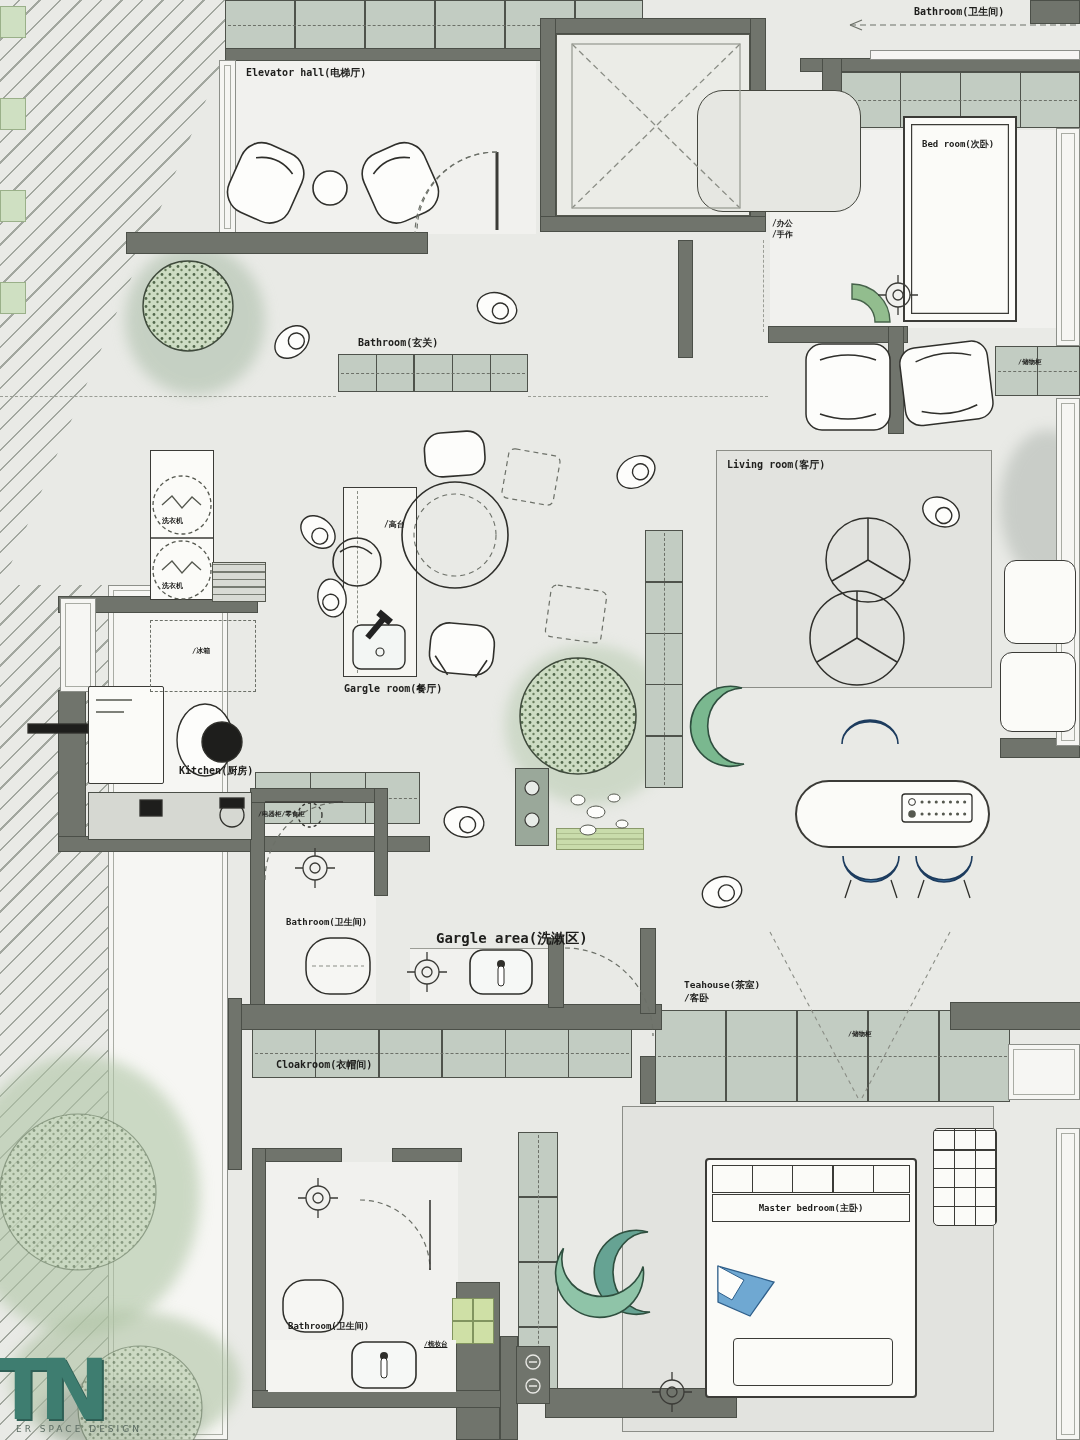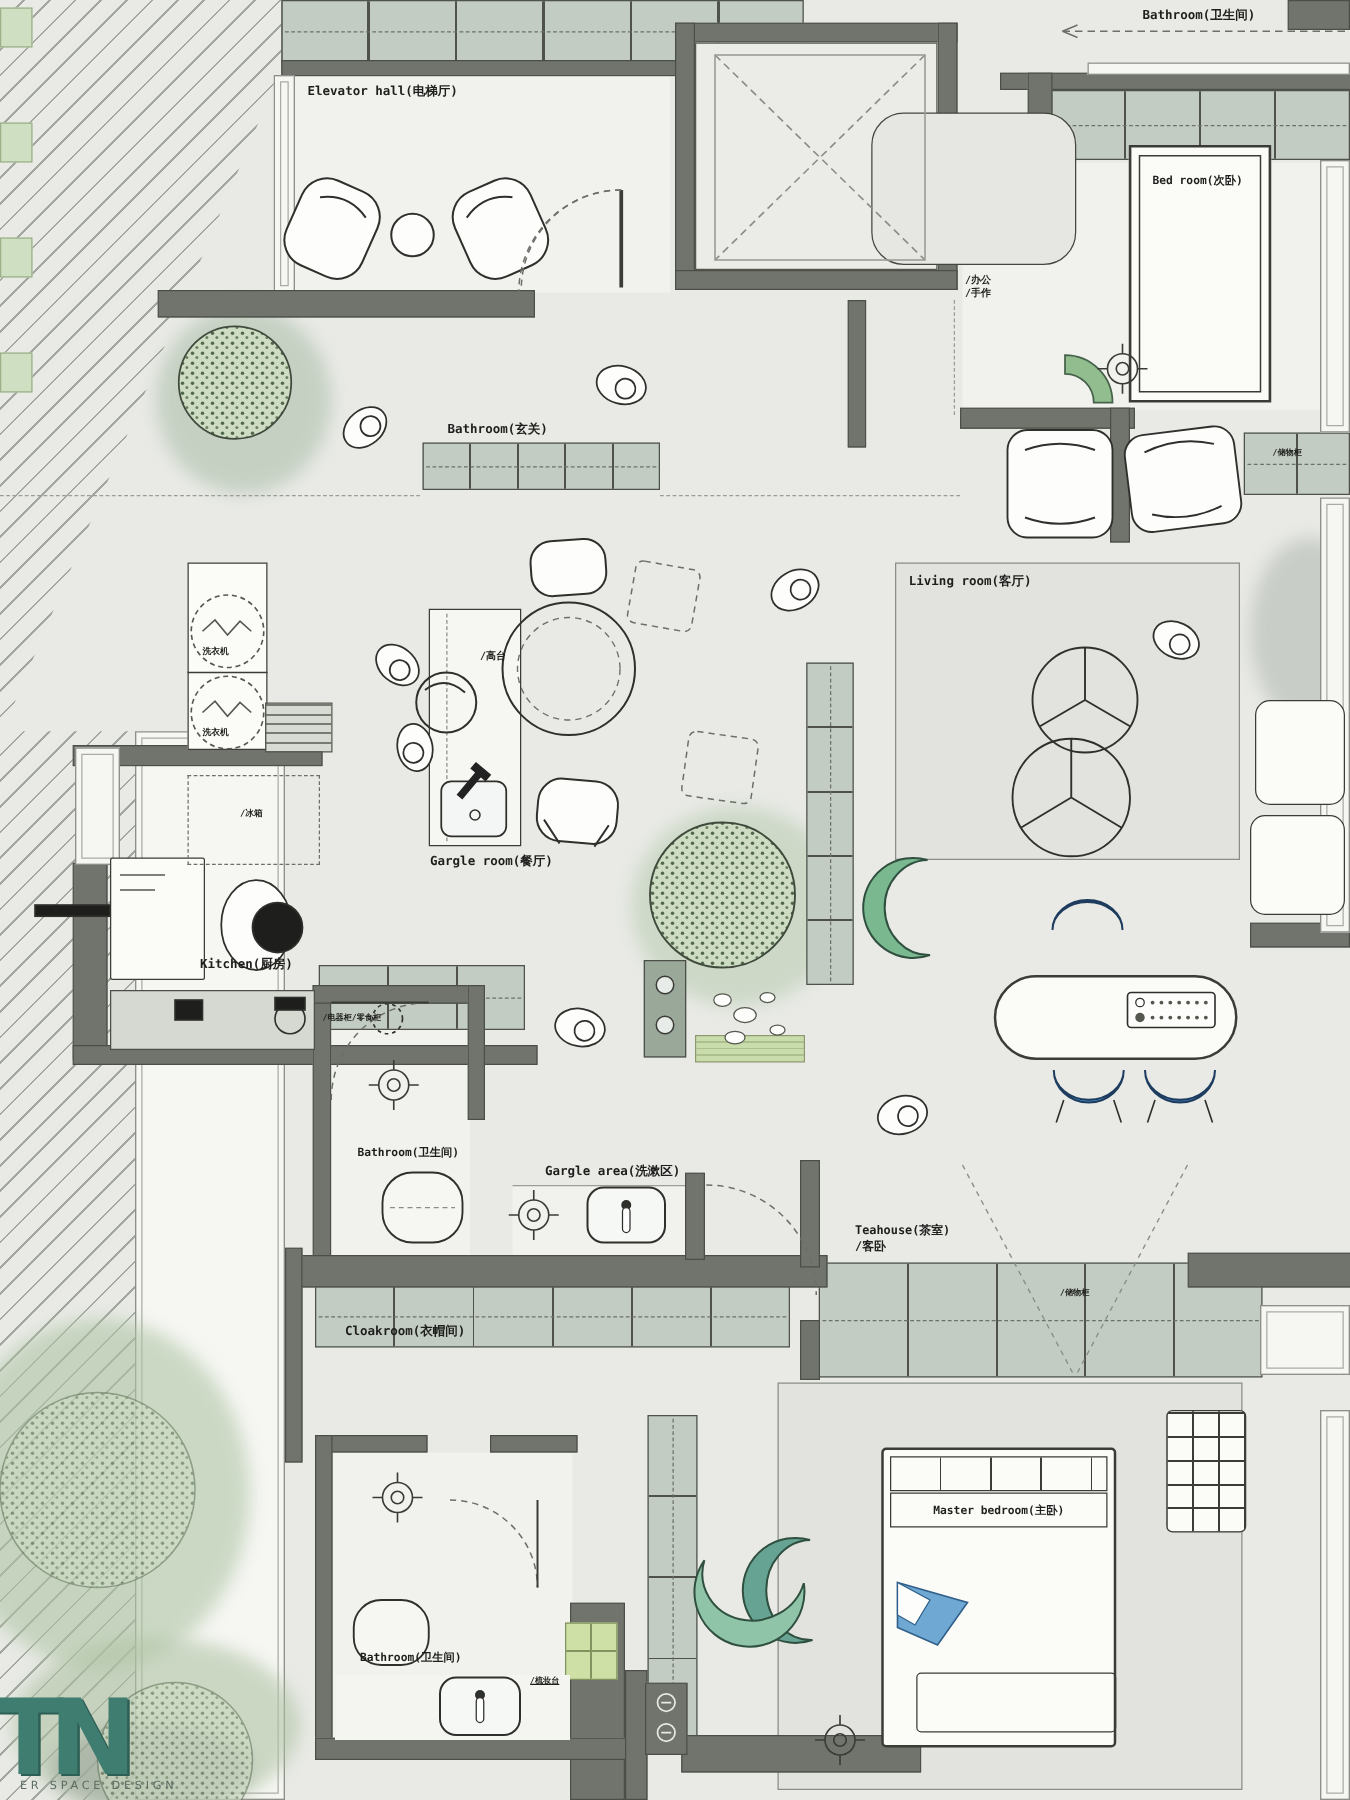--- a/index.html
+++ b/index.html
@@ -144,21 +144,21 @@
   <div class="kcounter" style="left:88px;top:792px;width:164px;height:48px;"></div>
   <div class="whitebox" style="left:88px;top:686px;width:76px;height:98px;border-radius:2px;"></div>
 
   <div class="whitebox" style="left:150px;top:450px;width:64px;height:150px;border-radius:0;"></div>
   <div class="abs" style="left:212px;top:562px;width:52px;height:38px;background:repeating-linear-gradient(0deg,#d8dad4 0 6px,#777b72 6px 7.5px);border:1px solid #55584f;"></div>
 
   <div class="abs" style="left:150px;top:620px;width:104px;height:70px;border:1.3px dashed #6c7068;"></div>
 
   <div class="bed2" style="left:903px;top:116px;width:114px;height:206px;"></div>
 
-  <div class="bedm" style="left:705px;top:1158px;width:188px;height:240px;">
+  <div class="bedm" style="left:705px;top:1158px;width:212px;height:240px;">
     <div class="pillows"></div>
     <div class="headrow">
       <span class="label" style="position:static;font-size:9px;">Master bedroom(主卧)</span>
     </div>
     <div class="bench"></div>
   </div>
 
   <div class="grid-pouf" style="left:933px;top:1128px;width:64px;height:98px;"></div>
 
   <div class="whitebox" style="left:1004px;top:560px;width:72px;height:84px;border-radius:12px;"></div>
@@ -441,24 +441,24 @@
     <div>/办公</div>
     <div>/手作</div>
   </div>
   <div class="label" style="left:358px;top:336px;">Bathroom(玄关)</div>
   <div class="label" style="left:727px;top:458px;">Living room(客厅)</div>
   <div class="label s8" style="left:384px;top:491px;">/高台</div>
   <div class="label" style="left:344px;top:682px;">Gargle room(餐厅)</div>
   <div class="label s7" style="left:162px;top:516px;">洗衣机</div>
   <div class="label s7" style="left:162px;top:581px;">洗衣机</div>
   <div class="label s7" style="left:192px;top:646px;">/冰箱</div>
-  <div class="label" style="left:160px;top:764px;">Kitchen(厨房)</div>
+  <div class="label" style="left:179px;top:764px;">Kitchen(厨房)</div>
   <div class="label s6" style="left:258px;top:810px;">/电器柜/零食柜</div>
   <div class="label" style="left:286px;top:916px;font-size:9px;">Bathroom(卫生间)</div>
-  <div class="label" style="left:436px;top:930px;font-size:10px;">Gargle area(洗漱区)</div>
+  <div class="label" style="left:436px;top:930px;font-size:14px;">Gargle area(洗漱区)</div>
   <div class="label" style="left:684px;top:978px;line-height:13px;font-size:9.5px;">
     <div>Teahouse(茶室)</div>
     <div>/客卧</div>
   </div>
   <div class="label s6" style="left:848px;top:1030px;">/储物柜</div>
   <div class="label s6" style="left:1018px;top:358px;">/储物柜</div>
   <div class="label" style="left:276px;top:1058px;">Cloakroom(衣帽间)</div>
   <div class="label" style="left:288px;top:1320px;font-size:9px;">Bathroom(卫生间)</div>
   <div class="label s6" style="left:424px;top:1340px;text-decoration:underline;">/梳妆台</div>
 

